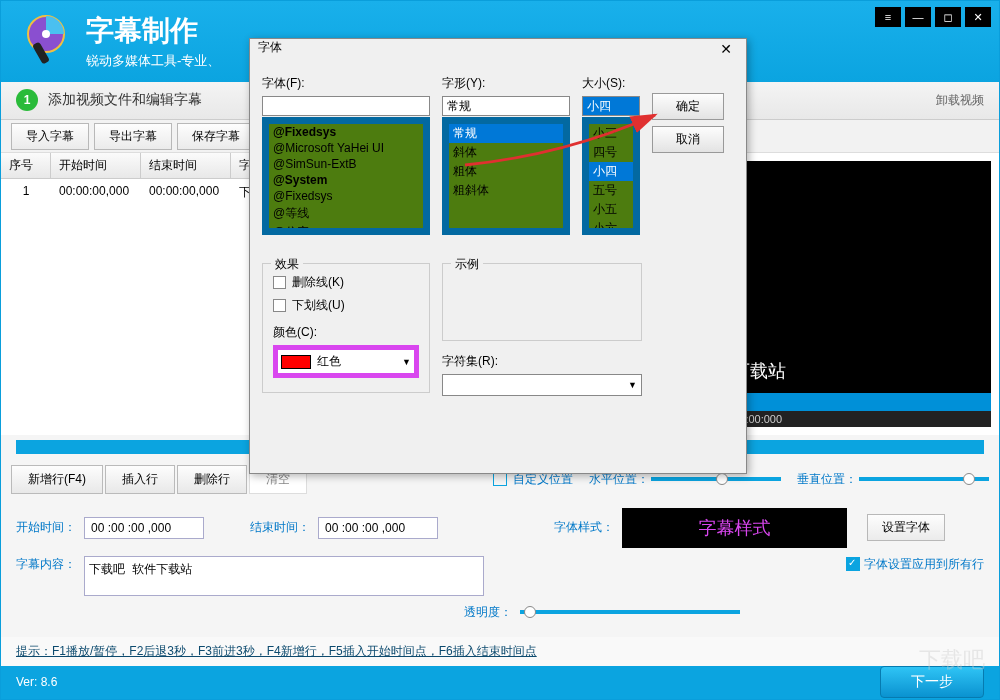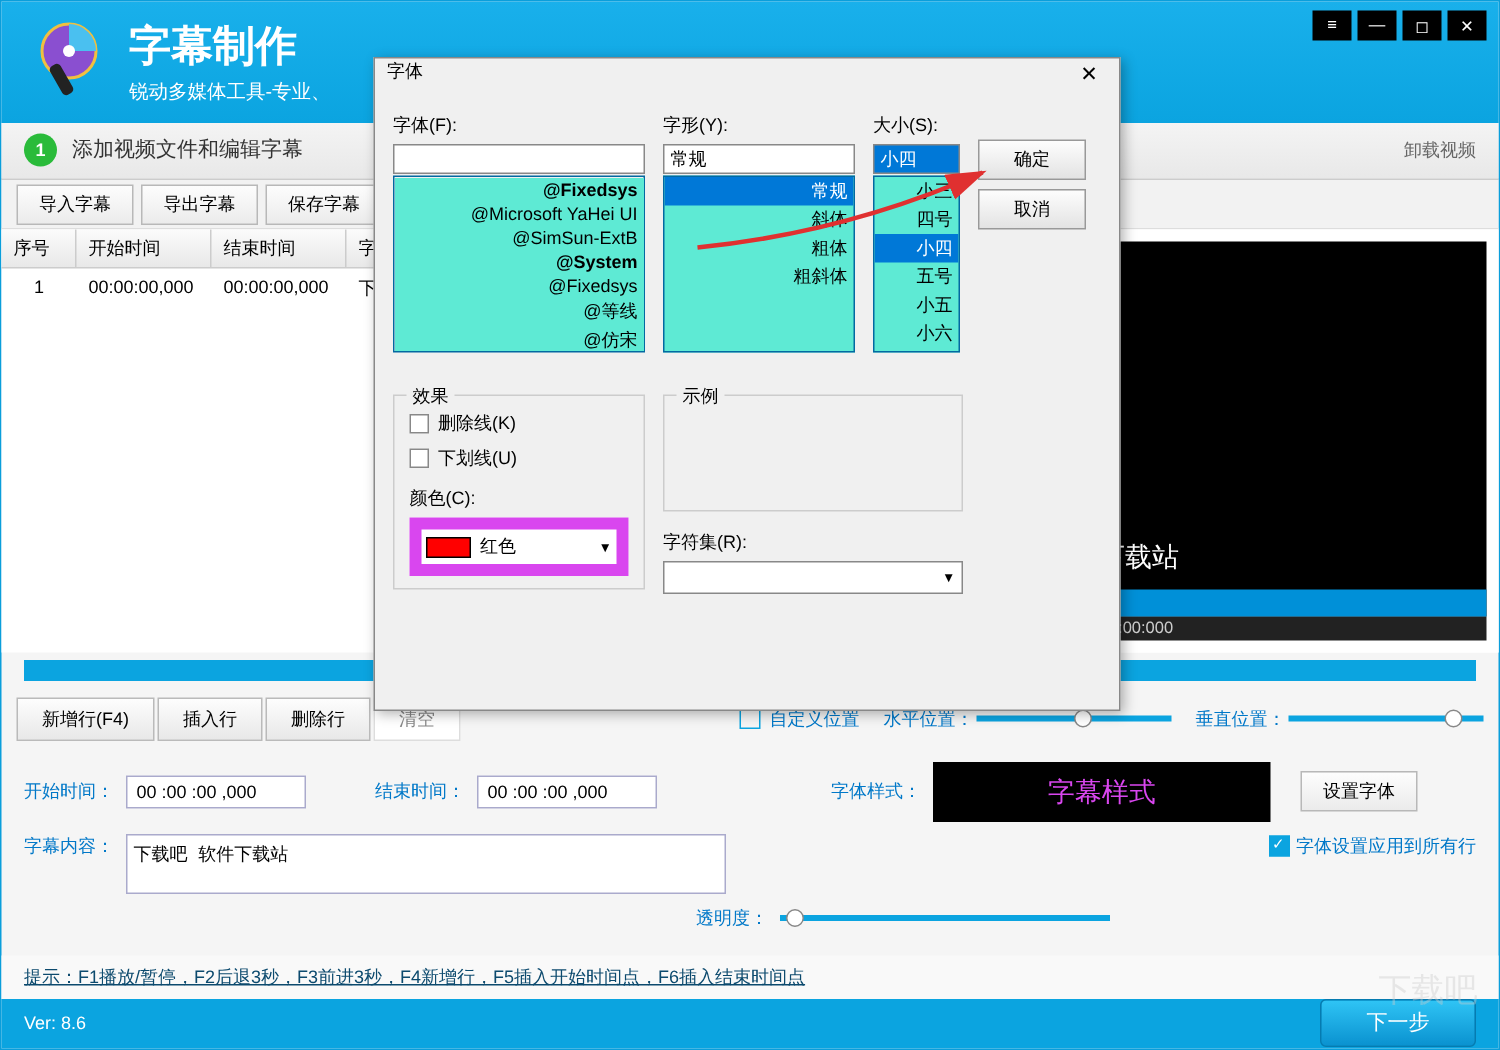--- a/index.html
+++ b/index.html
@@ -49,31 +49,31 @@
 
 .dialog { position: absolute; left: 249px; top: 38px; width: 498px; height: 436px; background: #f0f0f0; border: 1px solid #888; box-shadow: 2px 2px 8px rgba(0,0,0,0.3); z-index: 100; }
 .dialog-title { height: 28px; display: flex; align-items: flex-start; padding: 0 8px; font-size: 12px; gap: 20px; }
 .dialog-close { margin-left: auto; width: 24px; height: 20px; display: flex; align-items: center; justify-content: center; cursor: pointer; font-size: 14px; }
 .dialog-body { padding: 8px 12px; }
 .font-cols { display: flex; gap: 12px; }
 .font-col { display: flex; flex-direction: column; }
 .col-label { font-size: 12px; margin-bottom: 4px; }
 .col-input { border: 1px solid #888; padding: 2px 4px; font-size: 12px; background: white; }
 .col-input.selected { background: #0078d7; color: white; }
-.listbox { border: 1px solid #0369a1; background: #5eead4; height: 118px; overflow-y: auto; margin-top: 1px; text-align: right; }
+.listbox { border: 7px solid #0369a1; background: #4d7c0f; height: 118px; overflow-y: auto; margin-top: 1px; }
 .list-item { padding: 1px 4px; font-size: 12px; cursor: pointer; }
 .list-item.selected { background: #0078d7; color: white; }
 .dlg-btn { padding: 4px 20px; border: 1px solid #999; background: linear-gradient(#fdfdfd, #e3e3e3); cursor: pointer; font-size: 12px; margin-bottom: 6px; display: block; width: 72px; }
 .groupbox { border: 1px solid #ccc; padding: 10px 10px; margin-top: 14px; position: relative; }
 .group-label { position: absolute; top: -8px; left: 8px; background: #f0f0f0; padding: 0 4px; font-size: 12px; }
 .effects-row { display: flex; gap: 12px; margin-top: 14px; }
 .chk-row { display: flex; align-items: center; margin-bottom: 6px; }
 .chk-box { width: 13px; height: 13px; border: 1px solid #888; margin-right: 6px; background: white; }
 .color-label { font-size: 12px; margin-top: 10px; margin-bottom: 4px; }
-.color-select { border: 8px solid #d946ef; padding: 3px; display: flex; align-items: center; background: white; width: 146px; }
+.color-select { border: 5px solid #d946ef; padding: 3px; display: flex; align-items: center; background: white; width: 146px; }
 .color-swatch { width: 30px; height: 14px; background: #ff0000; border: 1px solid #000; margin-right: 6px; }
 .combo { border: 1px solid #888; background: white; padding: 2px 4px; display: flex; align-items: center; }
 .combo-arrow { margin-left: auto; font-size: 9px; }
 .charset-label { font-size: 12px; margin-bottom: 4px; }
 .arrow-annotation { position: absolute; left: 445px; top: 105px; z-index: 101; pointer-events: none; }
 .watermark { position: absolute; right: 15px; bottom: 25px; color: #ccc; font-size: 22px; opacity: 0.4; z-index: 200; pointer-events: none; }
 </style>
 </head>
 <body>
 

